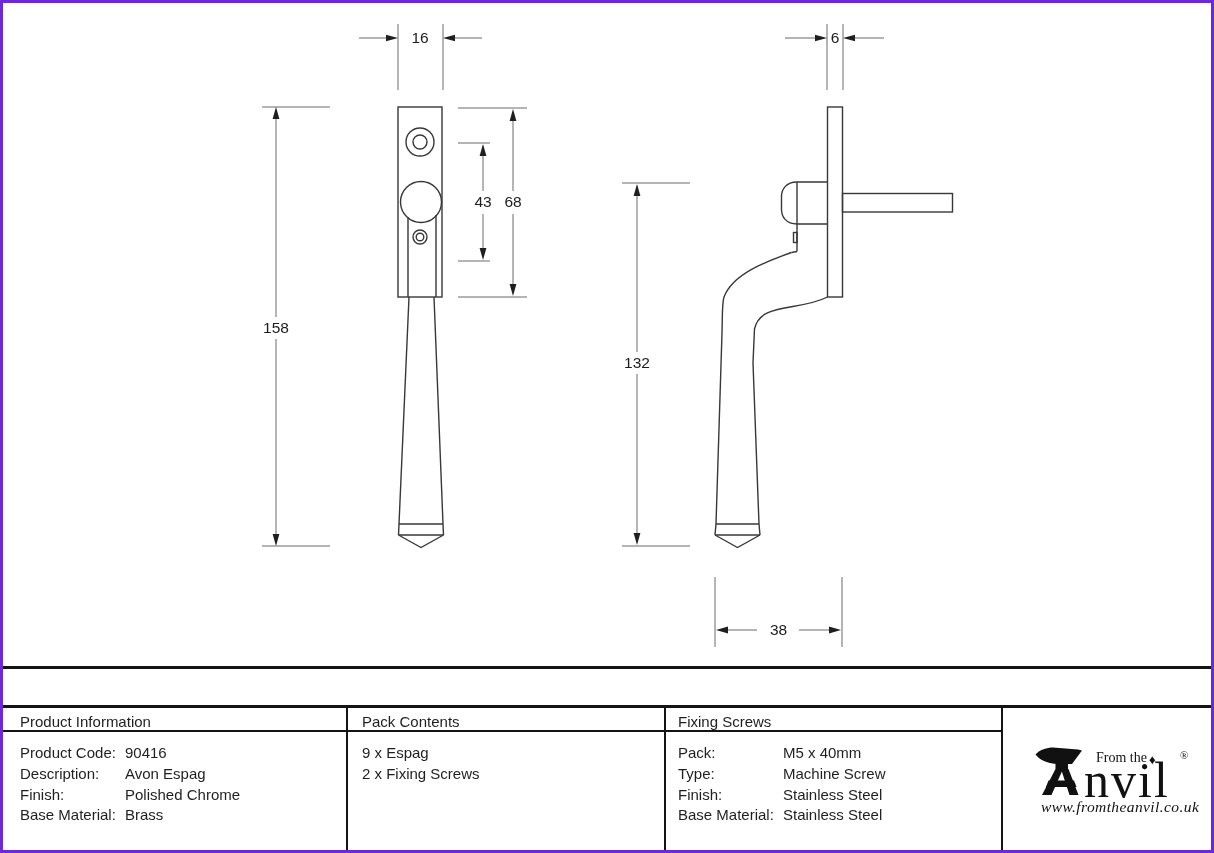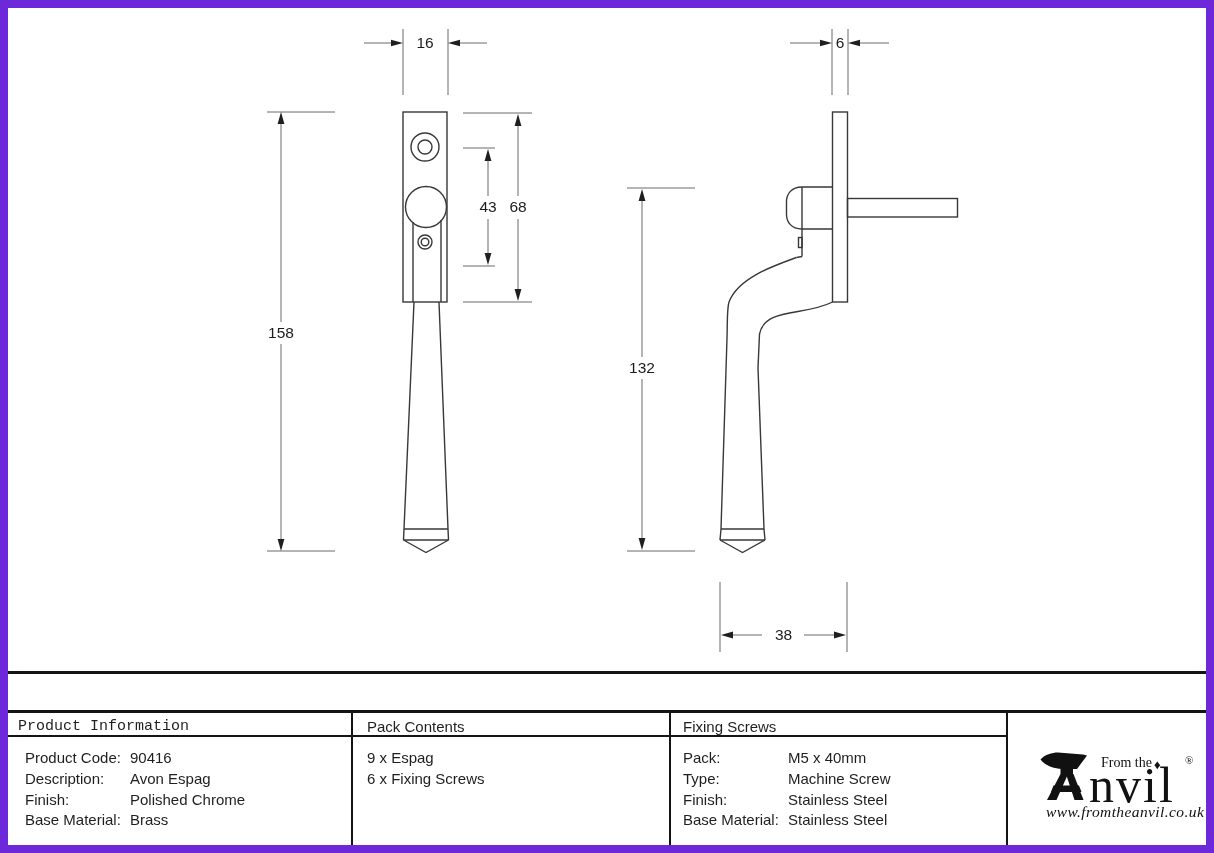--- a/index.html
+++ b/index.html
@@ -1,19 +1,19 @@
 <!DOCTYPE html>
 <html><head>
 <meta charset="utf-8">
 <style>
   html,body{margin:0;padding:0;background:#e8e8e8;}
   #sheet{
     position:relative;width:1214px;height:853px;background:#ffffff;
     font-family:"Liberation Sans",sans-serif;color:#1f1f1f;
-    box-sizing:border-box;border:8px solid #6d28d9;overflow:hidden;
+    box-sizing:border-box;border:3px solid #6d28d9;overflow:hidden;
   }
   .abs{position:absolute;}
   .hline{position:absolute;background:#141414;}
   .vline{position:absolute;background:#141414;}
   #drawing-svg{position:absolute;left:0;top:0;}
   .geo{fill:none;stroke:#383838;stroke-width:1.4;}
   .dim{fill:none;stroke:#6a6a6a;stroke-width:1;}
   .arrow{fill:#1f1f1f;stroke:none;}
   .dimtext{fill:#1c1c1c;font-family:"Liberation Sans",sans-serif;font-size:15.5px;text-anchor:middle;}
   .note-text{position:absolute;left:17px;top:682px;font-size:15px;color:#1f1f1f;}
@@ -125,21 +125,21 @@
   </svg>
 
   <div class="hline" style="left:0;top:663px;width:1208px;height:3px;"></div>
   <div class="hline" style="left:0;top:702px;width:1208px;height:3px;"></div>
   <div class="hline" style="left:0;top:726.5px;width:999px;height:2px;"></div>
   <div class="vline" style="left:342.5px;top:702px;width:2.5px;height:145px;"></div>
   <div class="vline" style="left:660.5px;top:702px;width:2.5px;height:145px;"></div>
   <div class="vline" style="left:997.5px;top:702px;width:2.5px;height:145px;"></div>
 
 
-  <div class="col-header" style="left:10px;font-family:Liberation Mono, monospace;">Product Information</div>
+  <div class="col-header" style="left:17px;">Product Information</div>
   <div class="col-header" style="left:359px;">Pack Contents</div>
   <div class="col-header" style="left:675px;text-align:right;">Fixing Screws</div>
 
   <div class="data-col" style="left:17px;width:320px;">
     <div class="kv">
       <span class="k">Product Code:</span>
       <span class="v">90416</span>
     </div>
     <div class="kv">
       <span class="k">Description:</span>
@@ -150,21 +150,21 @@
       <span class="v">Polished Chrome</span>
     </div>
     <div class="kv">
       <span class="k">Base Material:</span>
       <span class="v">Brass</span>
     </div>
   </div>
 
   <div class="data-col" style="left:359px;width:295px;">
     <div>9 x Espag</div>
-    <div>6 x Fixing Screws</div>
+    <div>2 x Fixing Screws</div>
   </div>
 
   <div class="data-col" style="left:675px;width:315px;">
     <div class="kv">
       <span class="k">Pack:</span>
       <span class="v">M5 x 40mm</span>
     </div>
     <div class="kv">
       <span class="k">Type:</span>
       <span class="v">Machine Screw</span>

